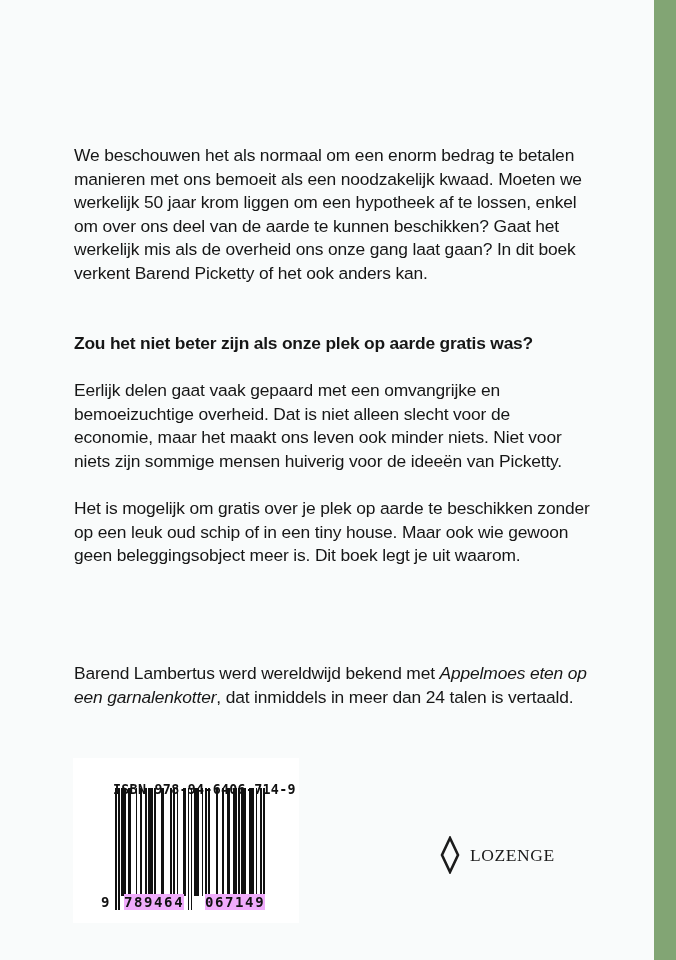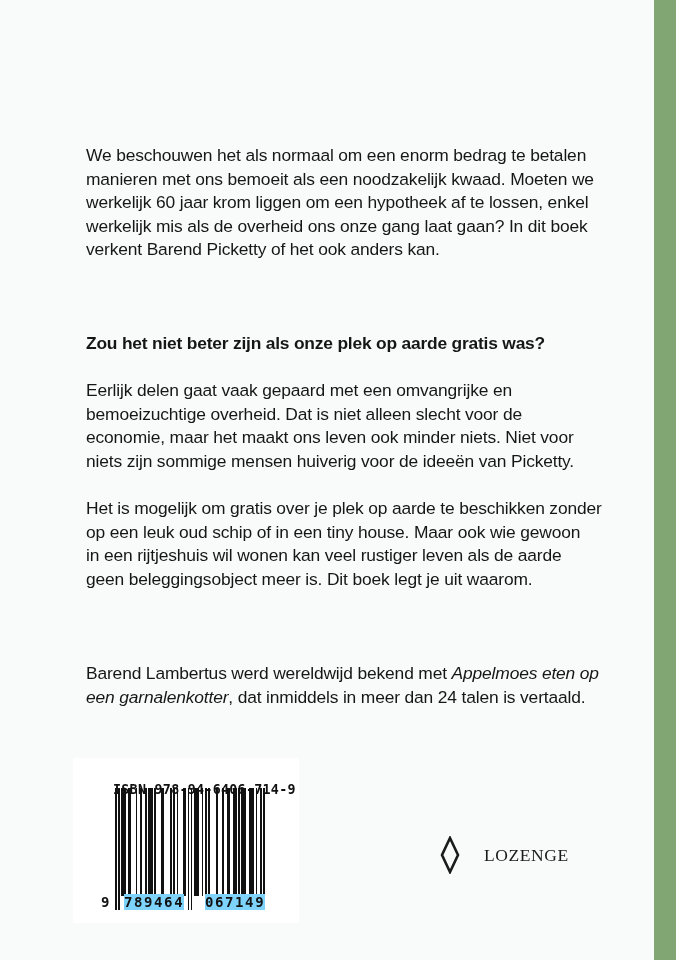--- a/index.html
+++ b/index.html
@@ -18,21 +18,21 @@
     .green-band {
       position: absolute;
       left: 654px;
       top: 0;
       width: 22px;
       height: 960px;
       background: #82a574;
     }
     .text-block {
       position: absolute;
-      left: 86px;
+      left: 74px;
       width: 580px;
       font-size: 17.4px;
       line-height: 23.6px;
       letter-spacing: -0.15px;
       color: #161616;
     }
     .text-block .line {
       display: block;
       white-space: nowrap;
     }
@@ -81,21 +81,21 @@
       top: 0;
       background: #111;
     }
     .digits {
       position: absolute;
       top: 136px;
       font-family: "DejaVu Sans Mono", "Liberation Mono", monospace;
       font-size: 14px;
       font-weight: bold;
       color: #111;
-      background: #7dd3fc;
+      background: #f0abfc;
       white-space: nowrap;
       line-height: 16px;
     }
     #digit-lead { left: 28px; background: transparent; }
     #digits-left { left: 51px; letter-spacing: 1.6px; }
     #digits-right { left: 132px; letter-spacing: 1.6px; }
 
     .publisher-logo {
       position: absolute;
       left: 440px;
@@ -103,55 +103,55 @@
       height: 40px;
       display: flex;
       align-items: center;
     }
     .lozenge-icon {
       width: 20px;
       height: 38px;
       display: block;
     }
     .publisher-name {
-      margin-left: 24px;
+      margin-left: 10px;
       font-family: "Liberation Serif", "DejaVu Serif", serif;
       font-size: 17.5px;
       letter-spacing: 0.6px;
       color: #1b1b1b;
     }
   </style>
 </head>
 <body>
 
 <div class="green-band"></div>
 
 <div class="text-block" id="p1">
   <span class="line">We beschouwen het als normaal om een enorm bedrag te betalen</span>
   <span class="line">manieren met ons bemoeit als een noodzakelijk kwaad. Moeten we</span>
-  <span class="line">werkelijk 60 jaar krom liggen om een hypotheek af te lossen, enkel</span>
+  <span class="line">werkelijk 50 jaar krom liggen om een hypotheek af te lossen, enkel</span>
+  <span class="line">om over ons deel van de aarde te kunnen beschikken? Gaat het</span>
   <span class="line">werkelijk mis als de overheid ons onze gang laat gaan? In dit boek</span>
   <span class="line">verkent Barend Picketty of het ook anders kan.</span>
 </div>
 
 <div class="text-block heading" id="h1">
   <span class="line">Zou het niet beter zijn als onze plek op aarde gratis was?</span>
 </div>
 
 <div class="text-block" id="p2">
   <span class="line">Eerlijk delen gaat vaak gepaard met een omvangrijke en</span>
   <span class="line">bemoeizuchtige overheid. Dat is niet alleen slecht voor de</span>
   <span class="line">economie, maar het maakt ons leven ook minder niets. Niet voor</span>
   <span class="line">niets zijn sommige mensen huiverig voor de ideeën van Picketty.</span>
 </div>
 
 <div class="text-block" id="p3">
   <span class="line">Het is mogelijk om gratis over je plek op aarde te beschikken zonder</span>
   <span class="line">op een leuk oud schip of in een tiny house. Maar ook wie gewoon</span>
-  <span class="line">in een rijtjeshuis wil wonen kan veel rustiger leven als de aarde</span>
   <span class="line">geen beleggingsobject meer is. Dit boek legt je uit waarom.</span>
 </div>
 
 <div class="text-block" id="p4">
   <span class="line"><span>Barend Lambertus werd wereldwijd bekend met </span><span class="italic">Appelmoes eten op</span></span>
   <span class="line"><span class="italic">een garnalenkotter</span><span>, dat inmiddels in meer dan 24 talen is vertaald.</span></span>
 </div>
 
 <div class="barcode-box">
   <div class="isbn-text">ISBN 978-94-6406-714-9</div>

